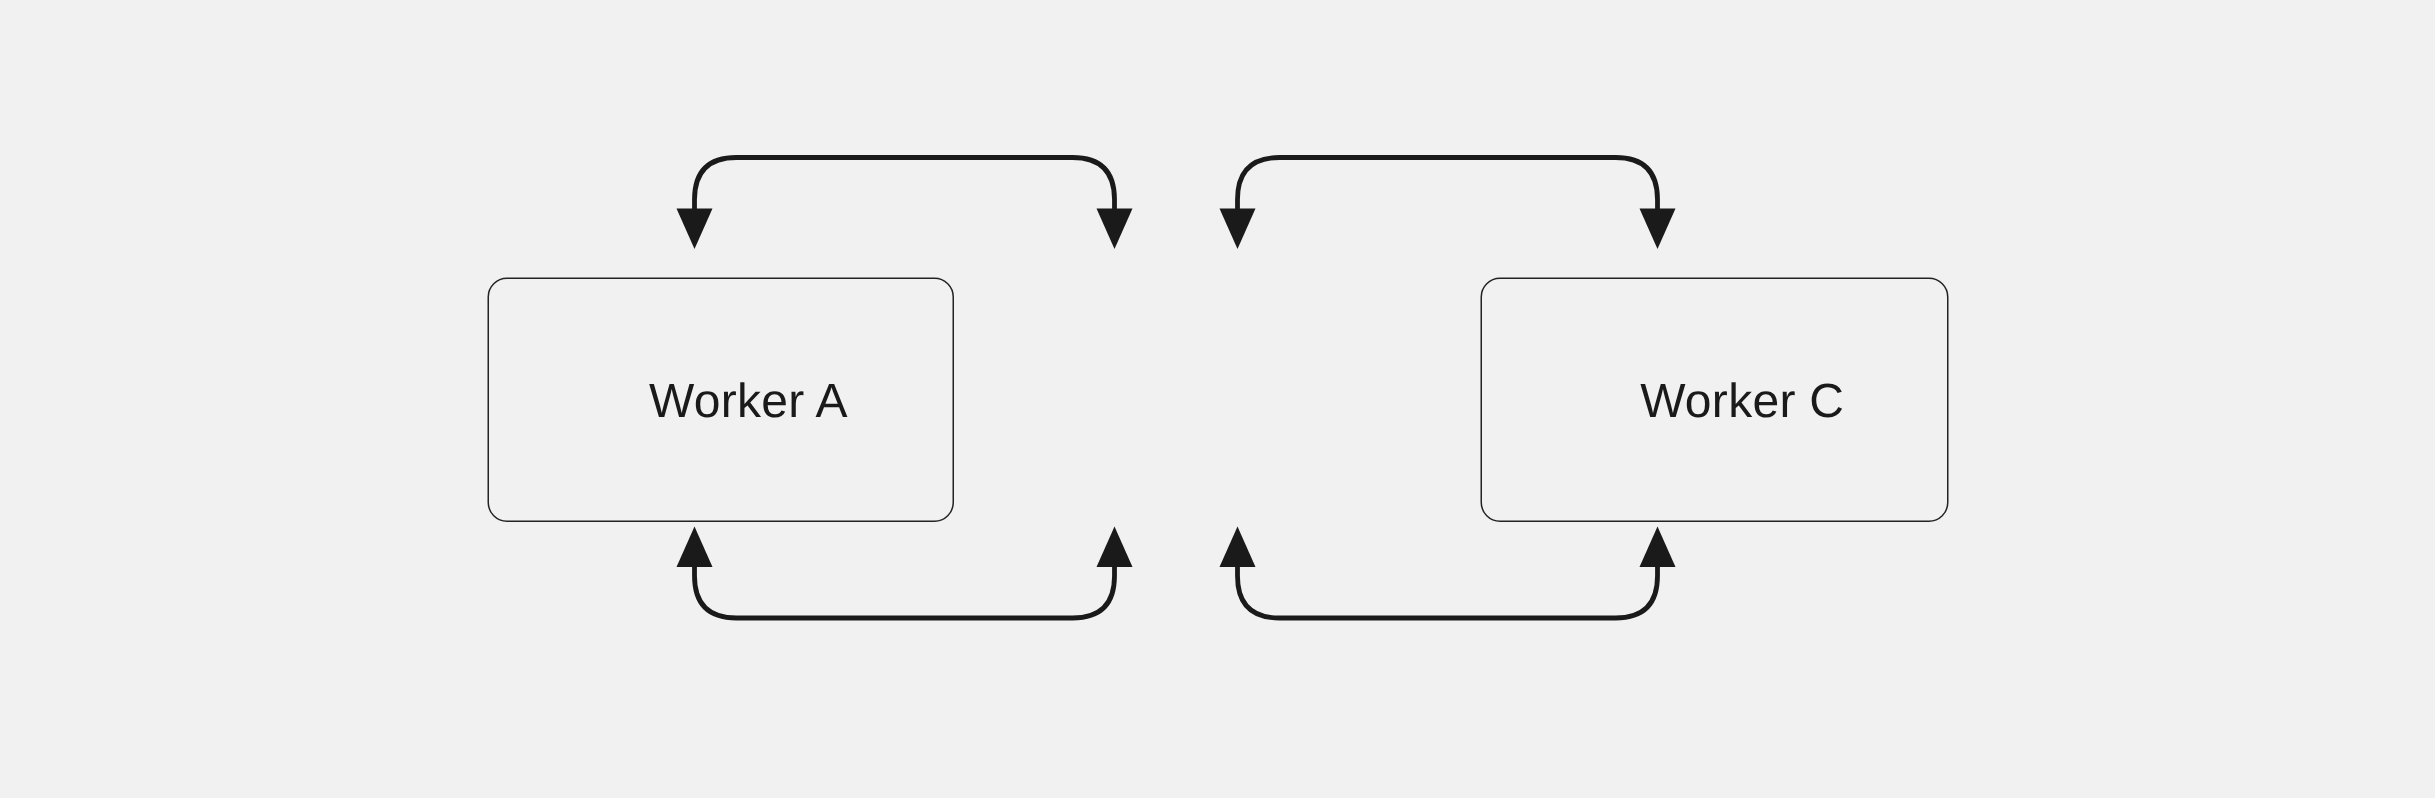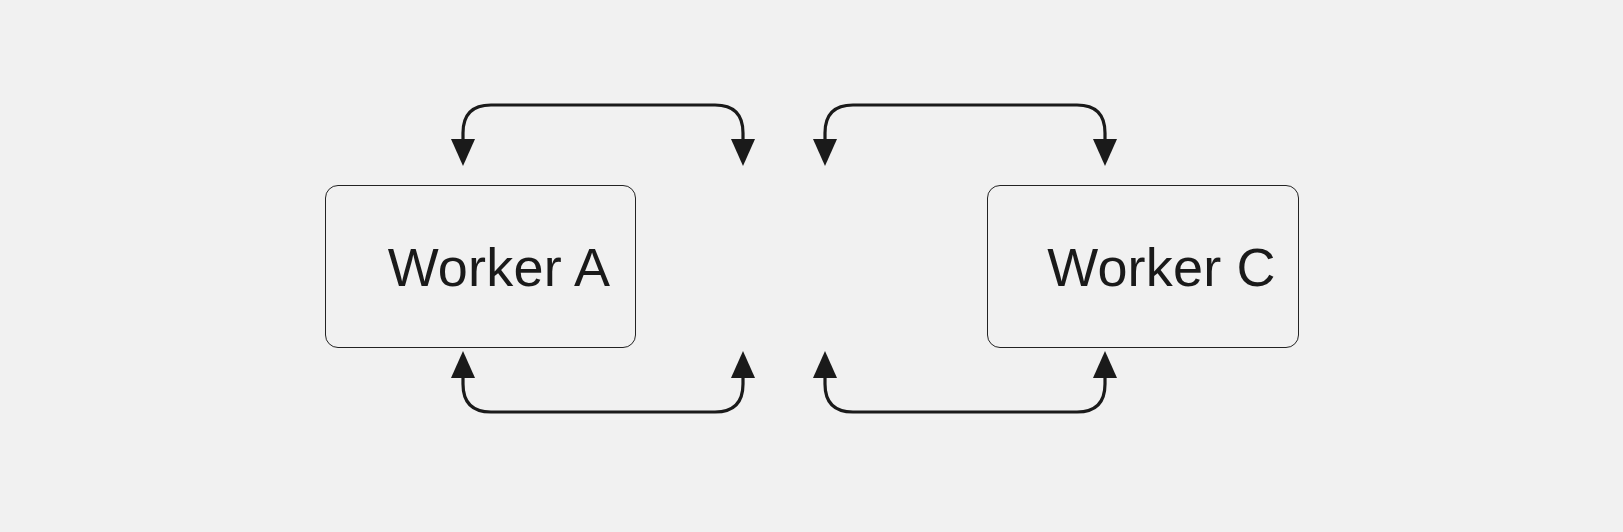--- a/index.html
+++ b/index.html
@@ -31,21 +31,21 @@
     box-sizing: border-box;
     background: #f1f1f1;
     border: 1.6px solid #232323;
     border-radius: 13px;
     display: flex;
     align-items: center;
     justify-content: center;
   }
   .node-label {
     font-family: "Liberation Sans", sans-serif;
-    font-size: 54px;
+    font-size: 32px;
     font-weight: 400;
     color: #1a1a1a;
     letter-spacing: 0.2px;
     white-space: nowrap;
     line-height: 1;
     margin-left: 37px;
   }
   #node-worker-a { left: 325px; top: 185px; width: 311px; height: 163px; }
   #node-worker-b { left: 657px; top: 185px; width: 309px; height: 163px; }
   #node-worker-c { left: 987px; top: 185px; width: 312px; height: 163px; }

